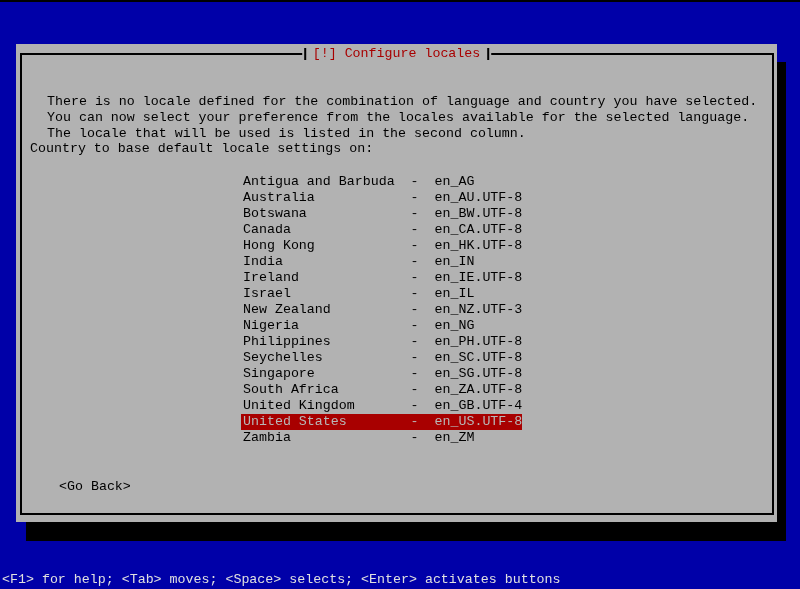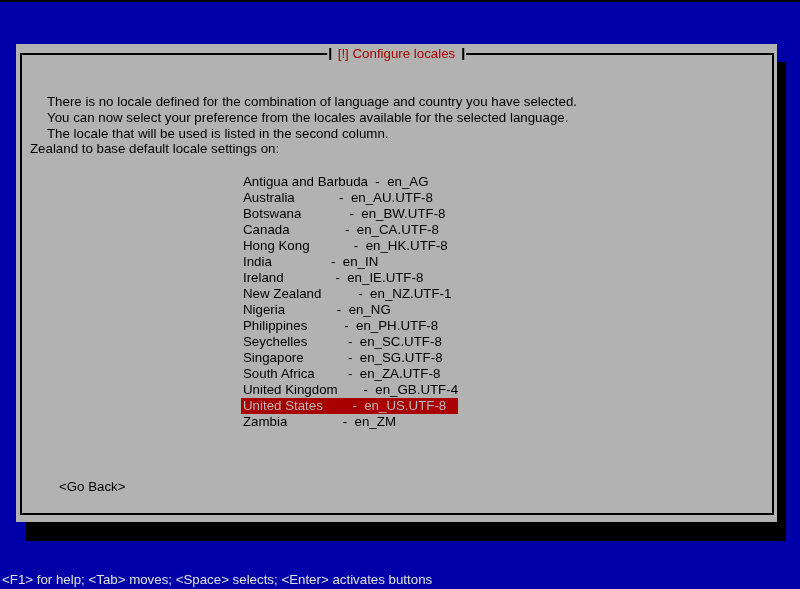--- a/index.html
+++ b/index.html
@@ -1,19 +1,19 @@
 <!DOCTYPE html>
 <html style="--screen_bg: #0000a8; --dialog_bg: #b2b2b2; --accent_red: #a80000; --selected_fg: #b8b8b8; --help_fg: #e0e0e0;"><head>
 <meta charset="utf-8">
 <style>
   html,body{margin:0;padding:0;background:#000;}
   .screen{
     position:relative;width:800px;height:589px;overflow:hidden;
     background:var(--screen_bg,#0000a8);
-    font-family:Liberation Sans, sans-serif;
+    font-family:Liberation Mono, monospace;
     font-size:13.3px;line-height:16px;color:#000;
   }
   .topline{position:absolute;left:0;top:0;width:800px;height:2px;background:#000;}
   .shadow{position:absolute;left:26px;top:62px;width:760px;height:479px;background:#000;}
   .dialog{position:absolute;left:16px;top:44px;width:761px;height:478px;background:var(--dialog_bg,#b2b2b2);}
   .inner-border{position:absolute;left:4px;top:9px;right:3px;bottom:7px;border:2px solid #000;}
   .title{
     position:absolute;top:2px;left:50%;transform:translateX(-50%);
     height:16px;z-index:2;background:var(--dialog_bg,#b2b2b2);
     display:flex;align-items:center;gap:7px;padding:0 2px;white-space:pre;
@@ -41,31 +41,32 @@
     <div class="title">
       <span class="tick"></span>
       <span class="title-text">[!] Configure locales</span>
       <span class="tick"></span>
     </div>
 
     <pre class="body">There is no locale defined for the combination of language and country you have selected.
 You can now select your preference from the locales available for the selected language.
 The locale that will be used is listed in the second column.</pre>
 
-    <div class="prompt">Zealand to base default locale settings on:</div>
+    <div class="prompt">Country to base default locale settings on:</div>
 
     <div class="list">
         <div class="row">Antigua and Barbuda  -  en_AG</div>
         <div class="row">Australia            -  en_AU.UTF-8</div>
         <div class="row">Botswana             -  en_BW.UTF-8</div>
         <div class="row">Canada               -  en_CA.UTF-8</div>
         <div class="row">Hong Kong            -  en_HK.UTF-8</div>
         <div class="row">India                -  en_IN</div>
         <div class="row">Ireland              -  en_IE.UTF-8</div>
-        <div class="row">New Zealand          -  en_NZ.UTF-1</div>
+        <div class="row">Israel               -  en_IL</div>
+        <div class="row">New Zealand          -  en_NZ.UTF-3</div>
         <div class="row">Nigeria              -  en_NG</div>
         <div class="row">Philippines          -  en_PH.UTF-8</div>
         <div class="row">Seychelles           -  en_SC.UTF-8</div>
         <div class="row">Singapore            -  en_SG.UTF-8</div>
         <div class="row">South Africa         -  en_ZA.UTF-8</div>
         <div class="row">United Kingdom       -  en_GB.UTF-4</div>
         <div class="row selected">United States        -  en_US.UTF-8</div>
         <div class="row">Zambia               -  en_ZM</div>
       </div>
 

